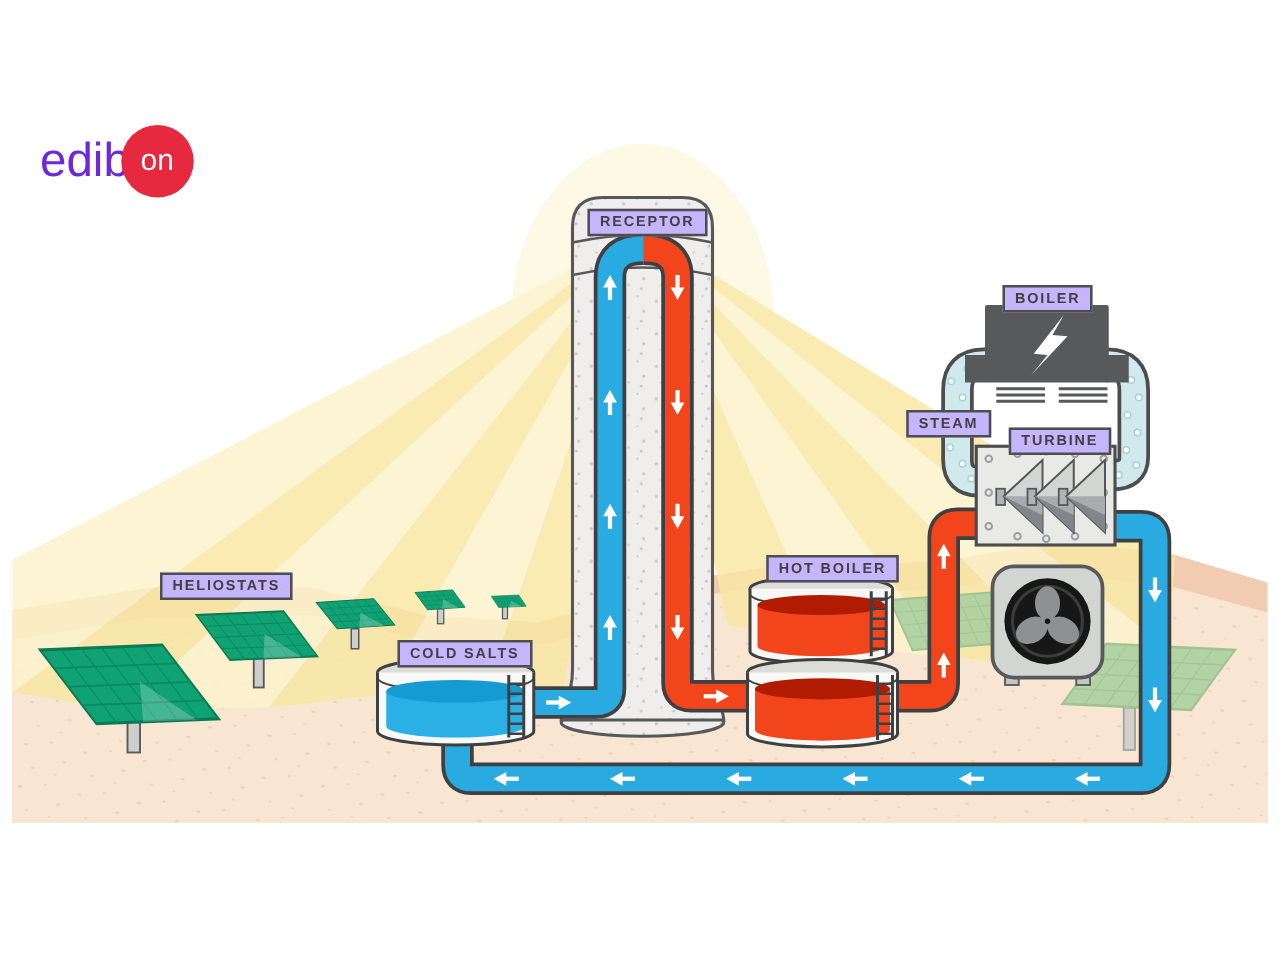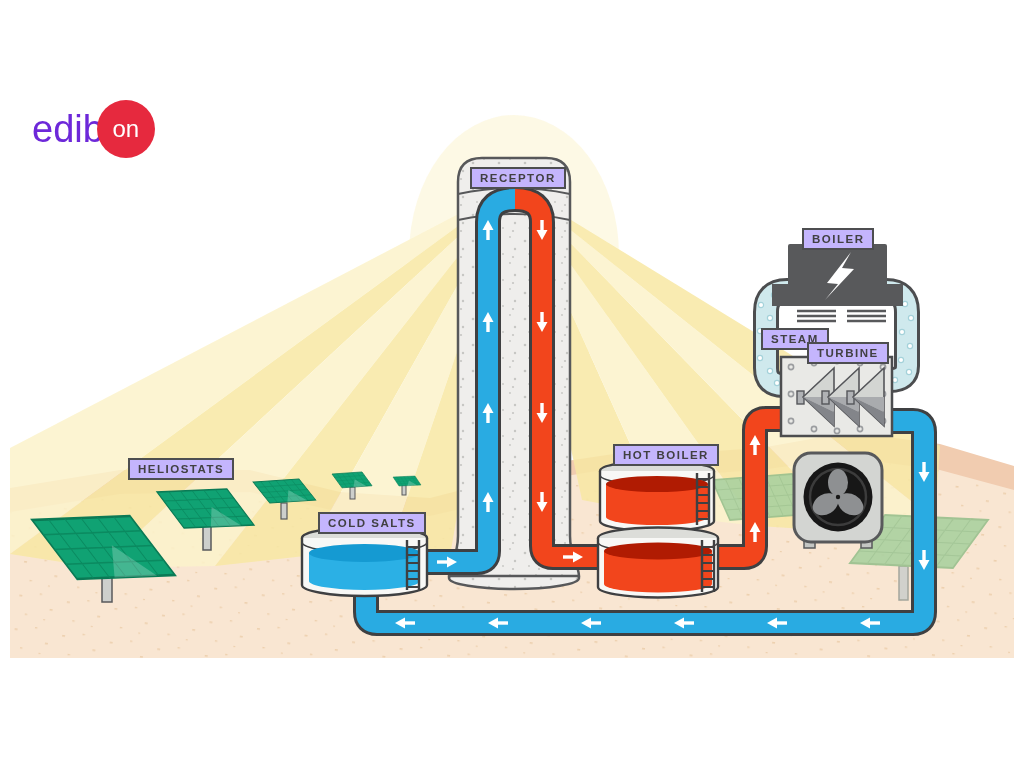--- a/index.html
+++ b/index.html
@@ -281,21 +281,21 @@
       <path d="M702,540 V592 M714,540 V592"></path>
       <path d="M702,547 H714 M702,555 H714 M702,563 H714 M702,571 H714 M702,579 H714 M702,587 H714" stroke-width="2"></path>
     </g>
   </g>
 </svg>
 
 <div class="lbl" style="left:128px;top:458px;">HELIOSTATS</div>
 <div class="lbl" style="left:470px;top:167px;">RECEPTOR</div>
 <div class="lbl" style="left:318px;top:512px;">COLD SALTS</div>
 <div class="lbl" style="left:613px;top:444px;">HOT BOILER</div>
-<div class="lbl" style="left:725px;top:328px;margin-left:36px;">STEAM</div>
+<div class="lbl" style="left:725px;top:328px;">STEAM</div>
 <div class="lbl" style="left:802px;top:228px;">BOILER</div>
 <div class="lbl" style="left:807px;top:342px;">TURBINE</div>
 
 <div class="logo">
   <span class="logo-txt">edib</span>
   <span class="logo-dot">
     <span>on</span>
   </span>
 </div>
 

